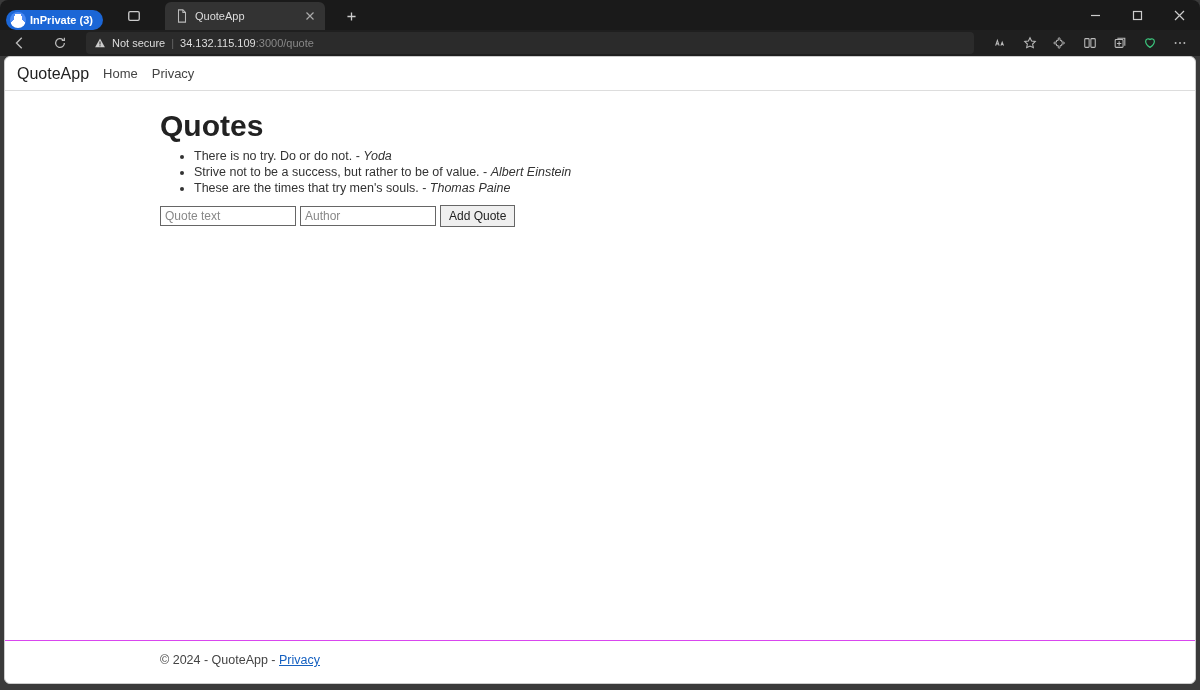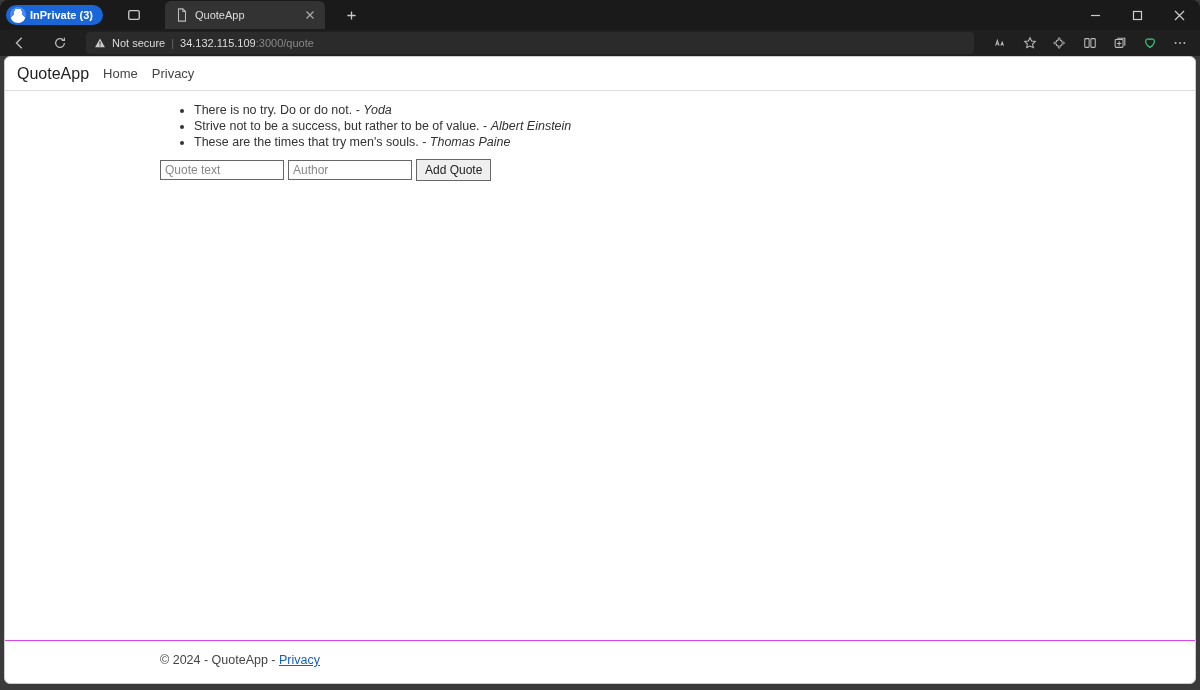--- a/index.html
+++ b/index.html
@@ -11,21 +11,21 @@
     height: 690px;
     overflow: hidden;
     position: relative;
   }
 
   
   .titlebar {
     height: 30px;
     background: #1a1a1a;
     display: flex;
-    align-items: center;
+    align-items: flex-end;
     color: #ddd;
     font-size: 11px;
     position: relative;
     border-top-left-radius: 8px;
     border-top-right-radius: 8px;
     gap: 9px;
   }
   .inprivate-pill {
     display: flex;
     align-items: center;
@@ -172,21 +172,21 @@
     font-size: 12.5px;
     color: #333;
   }
   ul.quote-list li { margin: 2px 12px; }
   ul.quote-list li .qtext { }
   ul.quote-list li .qauthor { font-style: italic; }
 
   .form-row { display: flex; gap: 4px; align-items: center; }
   .form-row input[type=text] {
     height: 20px;
-    width: 124px;
+    width: 136px;
     font-size: 12px;
     padding: 1px 4px;
     border: 1px solid #666;
     background: #fff;
     color: #333;
   }
   .form-row input[type=text]::placeholder { color: #888; }
   .form-row button {
     height: 22px;
     font-size: 12px;
@@ -325,20 +325,21 @@
 
 <div class="viewport">
 
   <div class="site-nav">
     <span class="site-brand">QuoteApp</span>
     <a>Home</a>
     <a>Privacy</a>
   </div>
 
   <div class="container">
+    <h1 class="page-title">Quotes</h1>
 
     <ul class="quote-list">
       <li>
         <span class="qtext">There is no try. Do or do not.</span>
         <span> - </span>
         <span class="qauthor">Yoda</span>
       </li>
       <li>
         <span class="qtext">Strive not to be a success, but rather to be of value.</span>
         <span> - </span>

